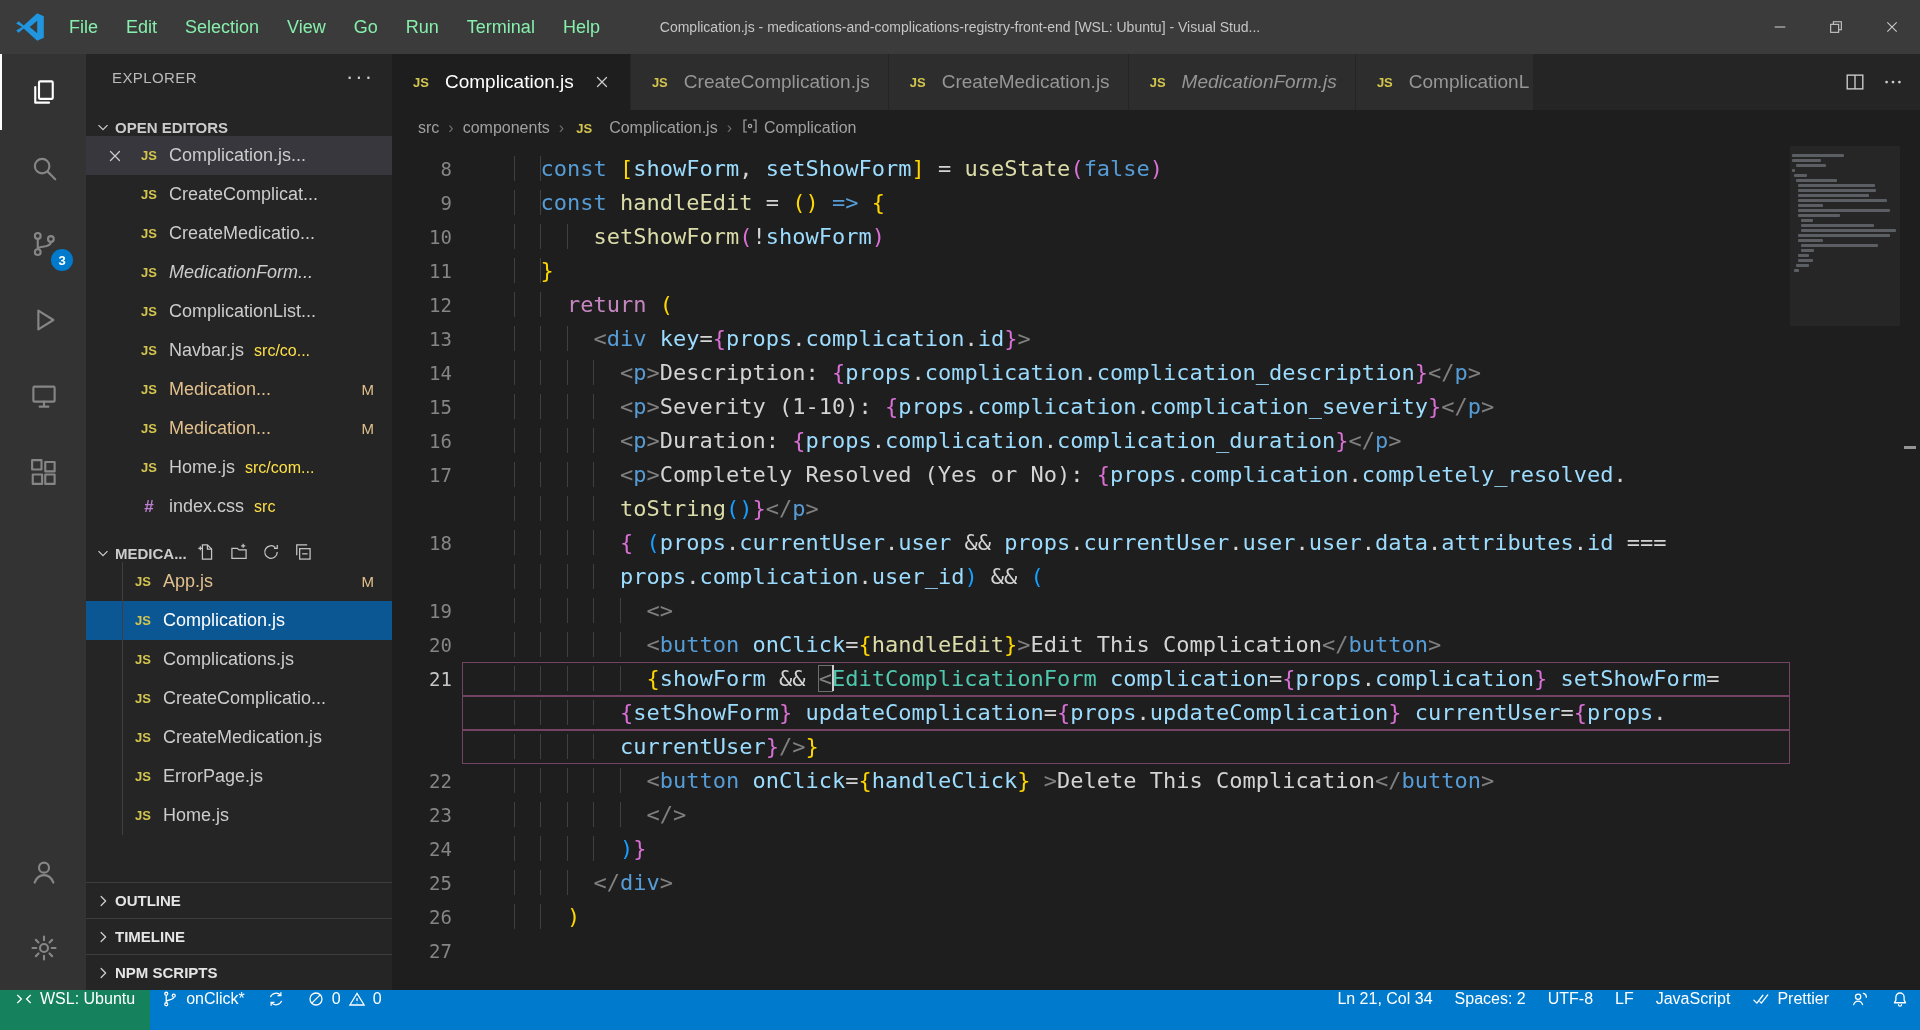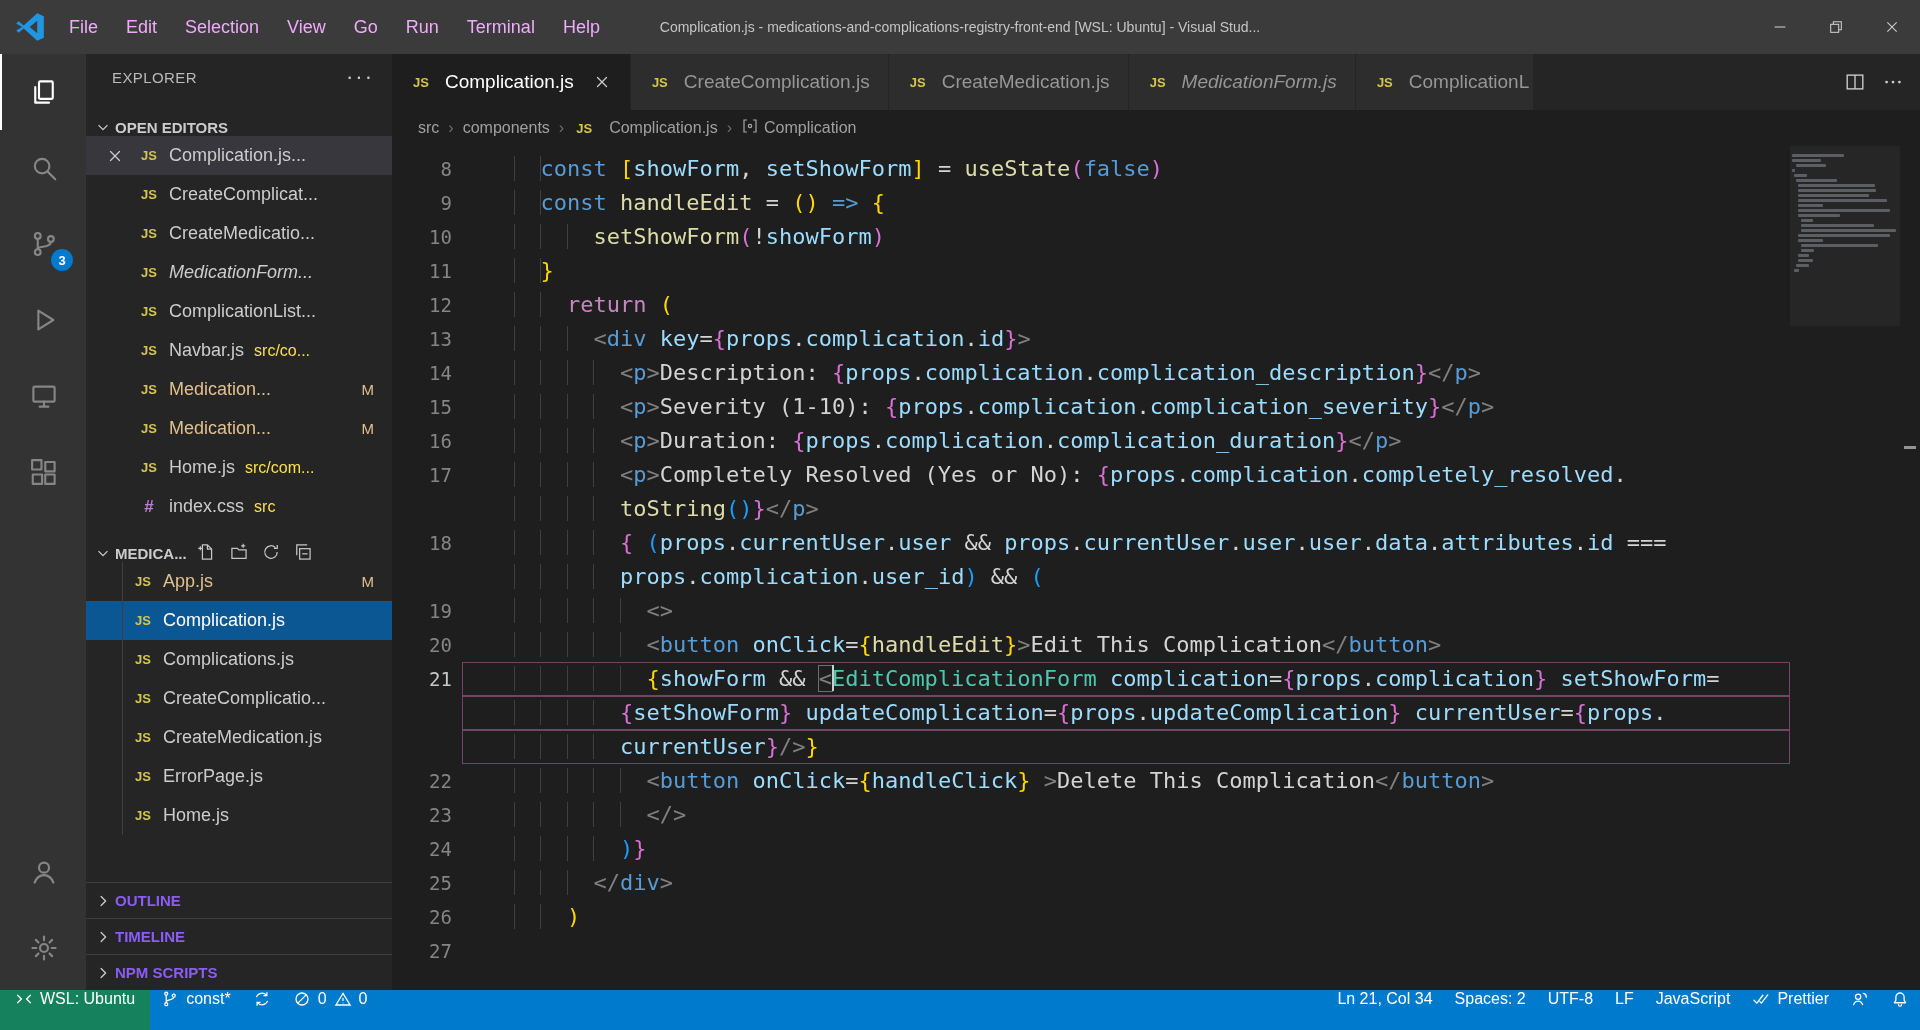--- a/index.html
+++ b/index.html
@@ -6,21 +6,21 @@
 html,body{width:1920px;height:1030px;overflow:hidden;background:#1e1e1e;color:#ccc;
   font-family:"Liberation Sans",sans-serif;}
 .svgi{display:inline-flex;align-items:center;justify-content:center}
 .svgi svg{width:100%;height:100%}.i16{width:16px;height:16px}.i18{width:18px;height:18px}
 .i20{width:20px;height:20px}.i22{width:22px;height:22px}.i30{width:30px;height:30px}
 
 
 .titlebar{height:54px;background:#3b3b3b;display:flex;align-items:center;position:relative}
 .vscode-logo{width:30px;height:30px;margin:0 10px 0 15px;flex:none}
 .menubar{display:flex;height:100%;align-items:center}
-.menu-item{padding:0 14px;font-size:18px;color:#f0abfc;line-height:54px;white-space:nowrap}
+.menu-item{padding:0 14px;font-size:18px;color:#86efac;line-height:54px;white-space:nowrap}
 .window-title{position:absolute;left:50%;transform:translateX(-50%);font-size:14px;color:#c5c5c5;white-space:nowrap}
 .window-controls{margin-left:auto;display:flex;height:100%}
 .wc{width:56px;height:100%;display:flex;align-items:center;justify-content:center;color:#cccccc}
 
 
 .main{display:flex;height:936px}
 
 
 .activitybar{width:86px;background:#333333;display:flex;flex-direction:column}
 .ab-item{height:76px;display:flex;align-items:center;justify-content:center;color:#868686;position:relative;border-left:2px solid transparent}
@@ -46,21 +46,21 @@
 .fname.italic{font-style:italic}
 .fname.modified{color:#e2c08d}
 .fdesc{color:#fde047;font-size:16px;margin-left:10px}
 .mbadge{margin-left:auto;margin-right:18px;color:#e2c08d;font-size:15px;flex:none}
 .tree-wrap{position:relative}
 .tree-wrap::before{content:"";position:absolute;left:36px;top:0;bottom:0;width:1px;background:#3f3f3f}
 .tree-row{padding-left:46px}
 .tree-row.selected{background:#0b5794;color:#ffffff}
 .bottom-sections{margin-top:auto}
 .bsec{height:36px;display:flex;align-items:center;padding-left:8px;border-top:1px solid rgba(128,128,128,.28);
-  font-weight:bold;font-size:15px;color:#8b5cf6}
+  font-weight:bold;font-size:15px;color:#e5e5e5}
 .bsec .chev{margin-right:3px;color:#cccccc}
 
 
 .editor-area{flex:1;display:flex;flex-direction:column;background:#1e1e1e;min-width:0}
 .tabbar{height:56px;flex:none;background:#252526;display:flex;align-items:stretch}
 .tabs{display:flex;min-width:0;overflow:hidden}
 .tab{display:flex;align-items:center;padding:0 14px 0 18px;background:#2d2d2d;color:#969696;font-size:19px;
   border-right:1px solid #252526;white-space:nowrap}
 .tab.active{background:#1e1e1e;color:#ffffff}
 .tab.italic .tab-label{font-style:italic}
@@ -554,21 +554,21 @@
   </div>
   <div class="sb-item">
     <span class="svgi i18">
         <svg viewBox="0 0 24 24" fill="none" stroke="currentColor" stroke-width="1.7">
           <circle cx="7" cy="5" r="2"></circle>
           <circle cx="7" cy="19" r="2"></circle>
           <circle cx="17" cy="7.5" r="2"></circle>
           <path d="M7 7v10M17 9.5c0 4-10 3-10 6"></path>
         </svg>
       </span>
-    <span>const*</span>
+    <span>onClick*</span>
   </div>
   <div class="sb-item">
     <span class="svgi i18">
         <svg viewBox="0 0 24 24" fill="none" stroke="currentColor" stroke-width="1.7">
           <path d="M4.5 9.5a8 8 0 0 1 13.6-2.4"></path>
           <path d="M18.5 3v4.5H14"></path>
           <path d="M19.5 14.5a8 8 0 0 1-13.6 2.4"></path>
           <path d="M5.5 21v-4.5H10"></path>
         </svg>
       </span>

